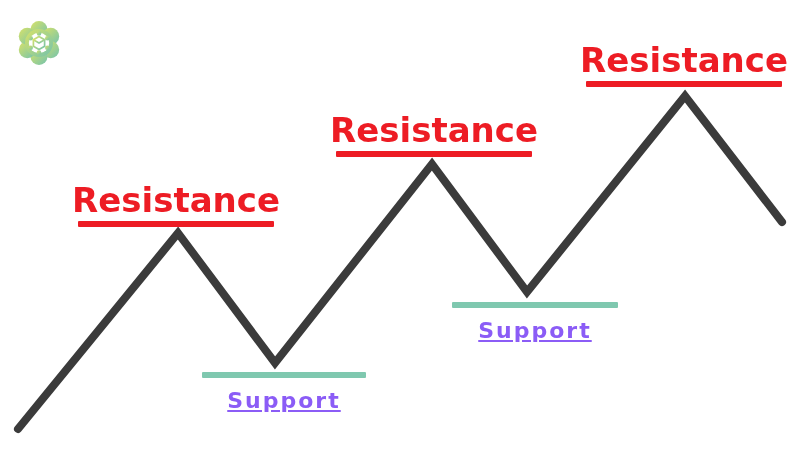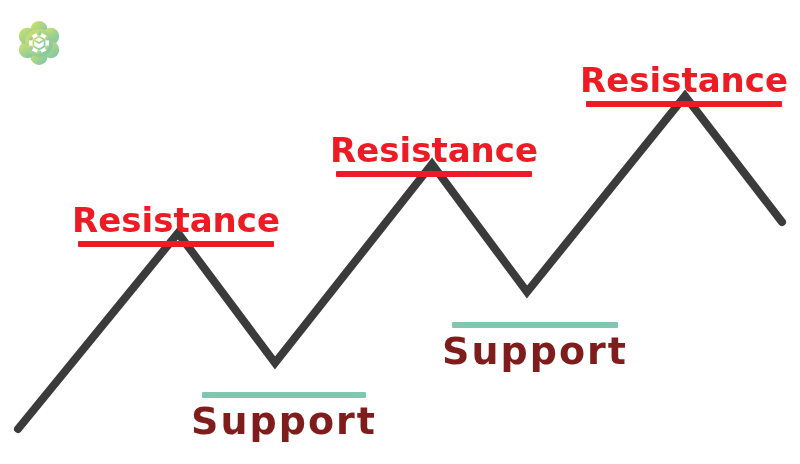--- a/index.html
+++ b/index.html
@@ -8,44 +8,45 @@
     background: #ffffff;
     font-family: "DejaVu Sans", "Liberation Sans", sans-serif;
     overflow: hidden;
   }
   .stage { position: relative; width: 800px; height: 464px; background: #ffffff; }
 
   .logo { position: absolute; left: 15px; top: 19px; width: 48px; height: 48px; }
 
   .trend { position: absolute; left: 0; top: 0; width: 800px; height: 464px; }
 
-  .label { position: absolute; display: flex; flex-direction: column; align-items: center; margin-top: 20px; }
+  .label { position: absolute; display: flex; flex-direction: column; align-items: center; }
 
   .res-text {
     font-weight: bold;
     font-size: 34px;
     line-height: 36px;
     color: #ed1c24;
     white-space: nowrap;
   }
   .res-line {
     width: 100%; height: 6px;
     background: #ed1c24;
     margin-top: 3px;
     border-radius: 1px;
   }
 
   .sup-text {
     font-weight: bold;
-    font-size: 38px;
+    font-size: 22px;
     line-height: 34px;
     letter-spacing: 2px;
-    color: #7f1d1d;
+    color: #8b5cf6;
     margin-top: 6px;
     white-space: nowrap;
+    text-decoration: underline;
   }
   .sup-line {
     width: 100%; height: 6px;
     background: #7fc8af;
     border-radius: 1px;
   }
 
   .res1 { left: 78px;  top: 182px; width: 196px; }
   .res2 { left: 336px; top: 112px; width: 196px; }
   .res3 { left: 586px; top: 42px;  width: 196px; }

